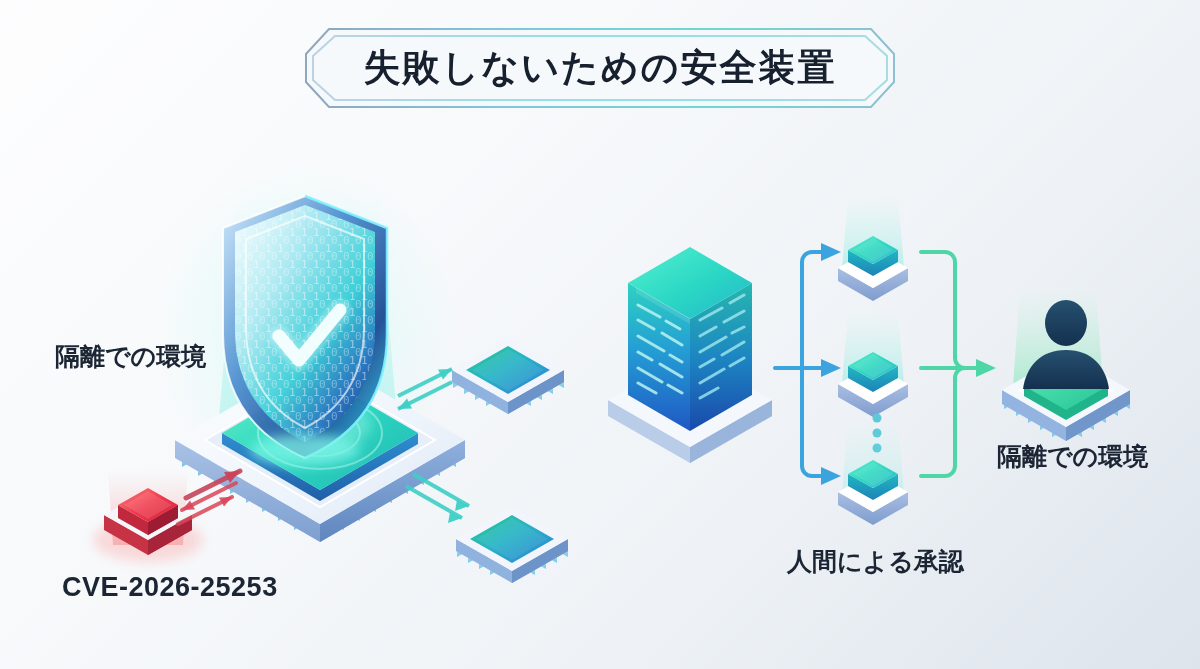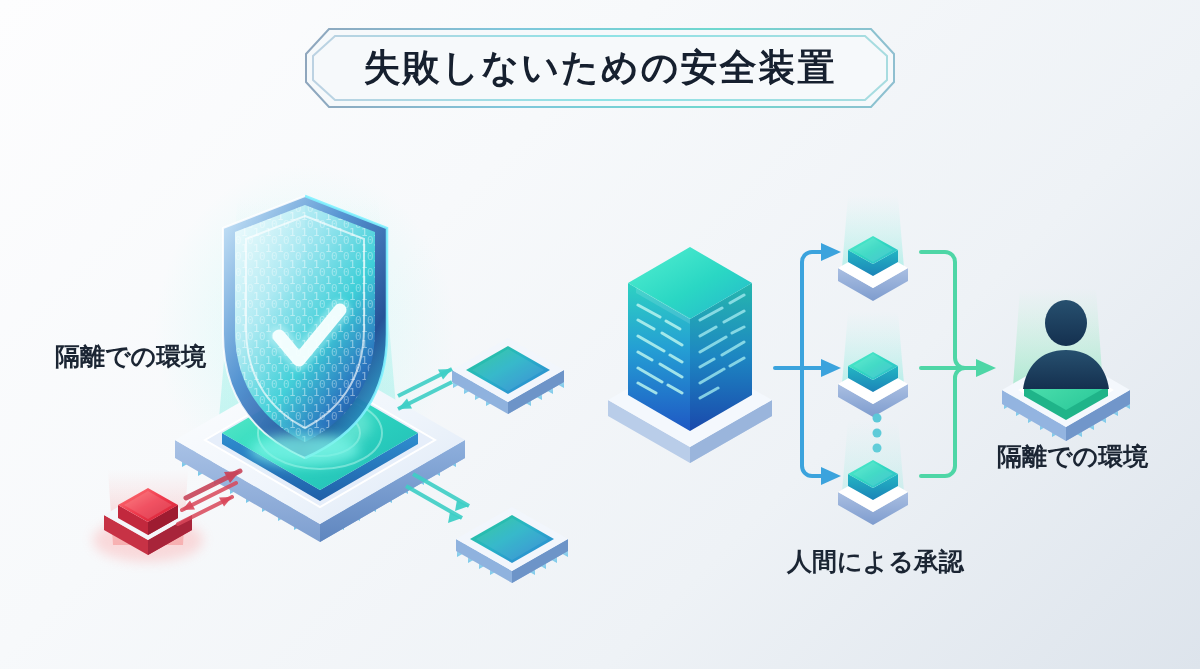--- a/index.html
+++ b/index.html
@@ -475,16 +475,17 @@
       <path d="M1018,390 L1066,362 L1114,390 L1066,418 Z" fill="#ffffff"></path>
       <path d="M1024,386 L1066,362 L1108,386 L1108,396 L1066,420 L1024,396 Z" fill="#1fb489"></path>
       <path d="M1024,386 L1066,362 L1108,386 L1066,410 Z" fill="url(#approvePad)"></path>
 
       <path d="M1066,300 a21,23 0 0 1 21,23 a21,23 0 0 1 -21,23 a21,23 0 0 1 -21,-23 a21,23 0 0 1 21,-23 Z" fill="url(#personGrad)"></path>
       <path d="M1066,350 c-26,0 -40,17 -43,39 l86,0 c-3,-22 -17,-39 -43,-39 Z" fill="url(#personGrad)"></path>
     </g>
   </svg>
 
   <div class="anno" id="label-isolated">隔離での環境</div>
+  <div class="anno" id="label-cve">CVE-2026-25253</div>
   <div class="anno" id="label-frag">人間による承認</div>
   <div class="anno" id="label-human">隔離での環境</div>
 
 </div>
 
 </body></html>

